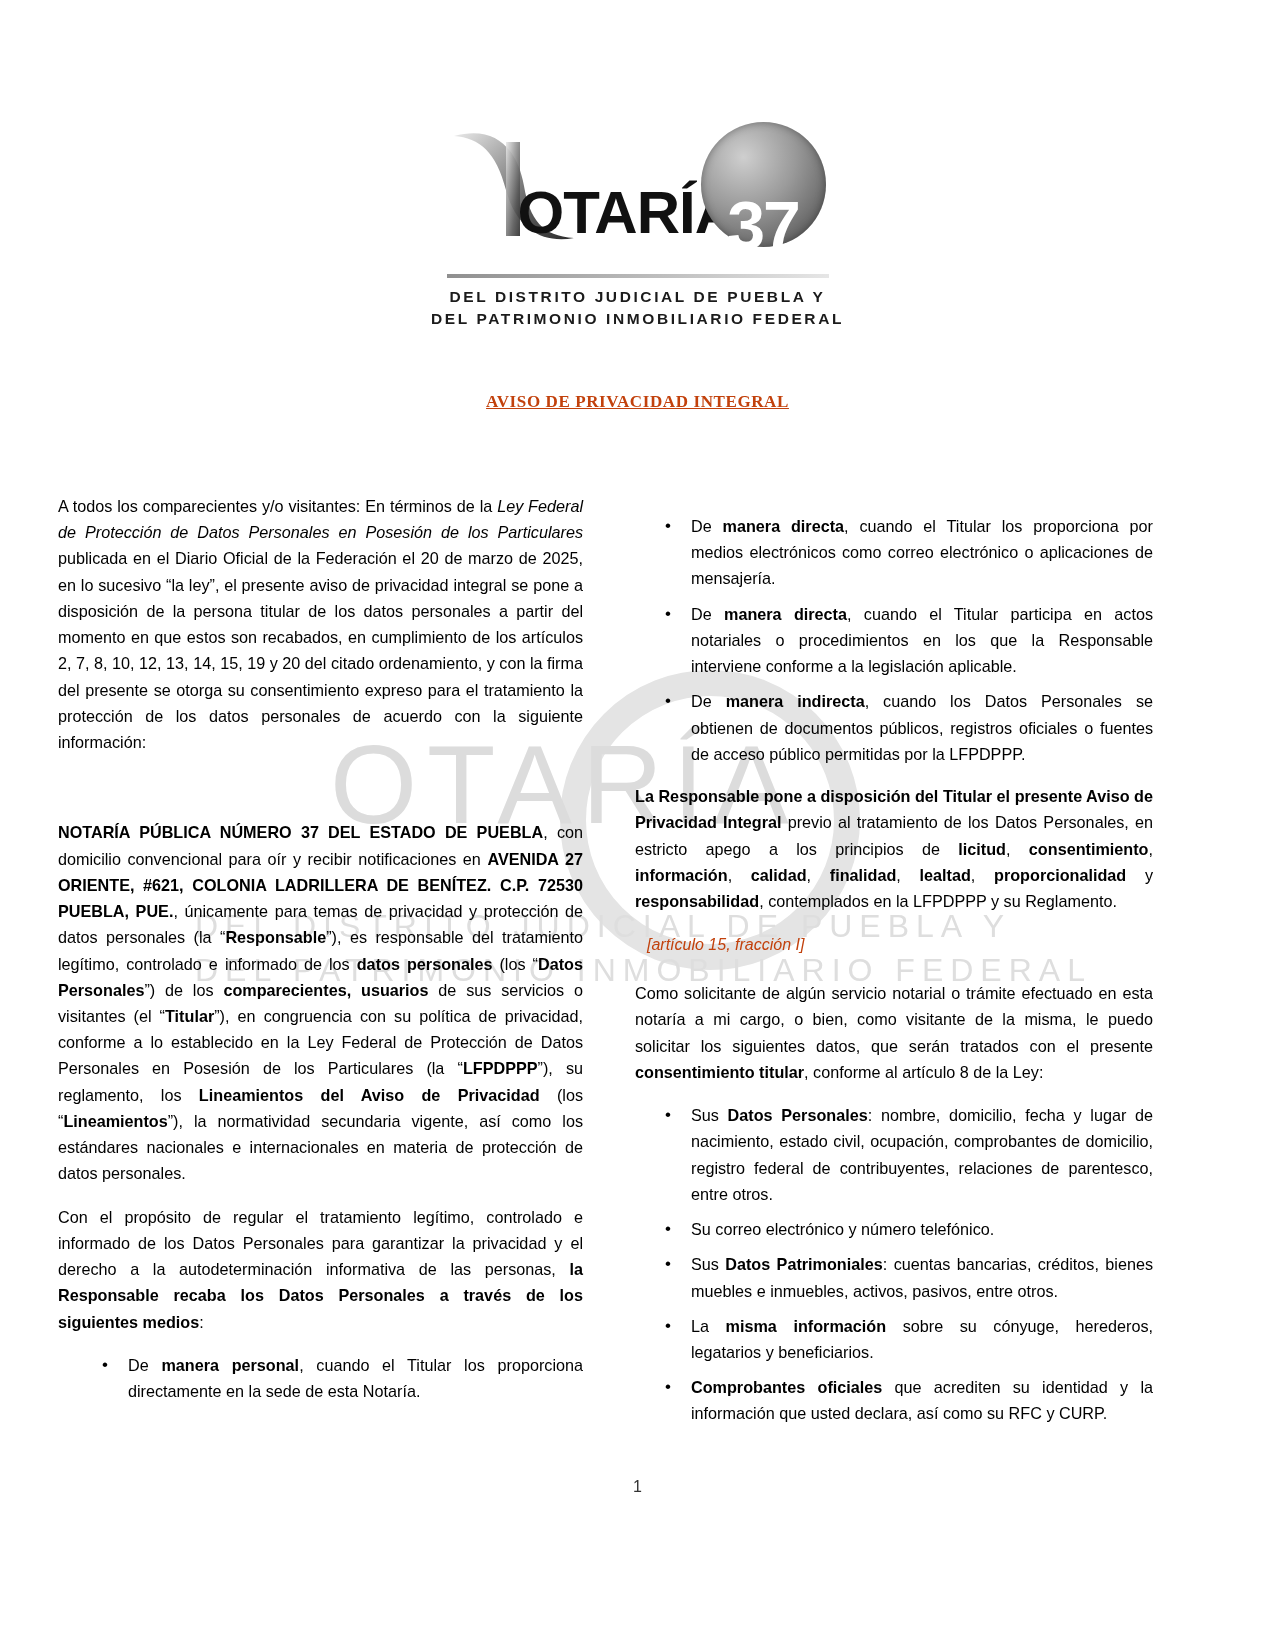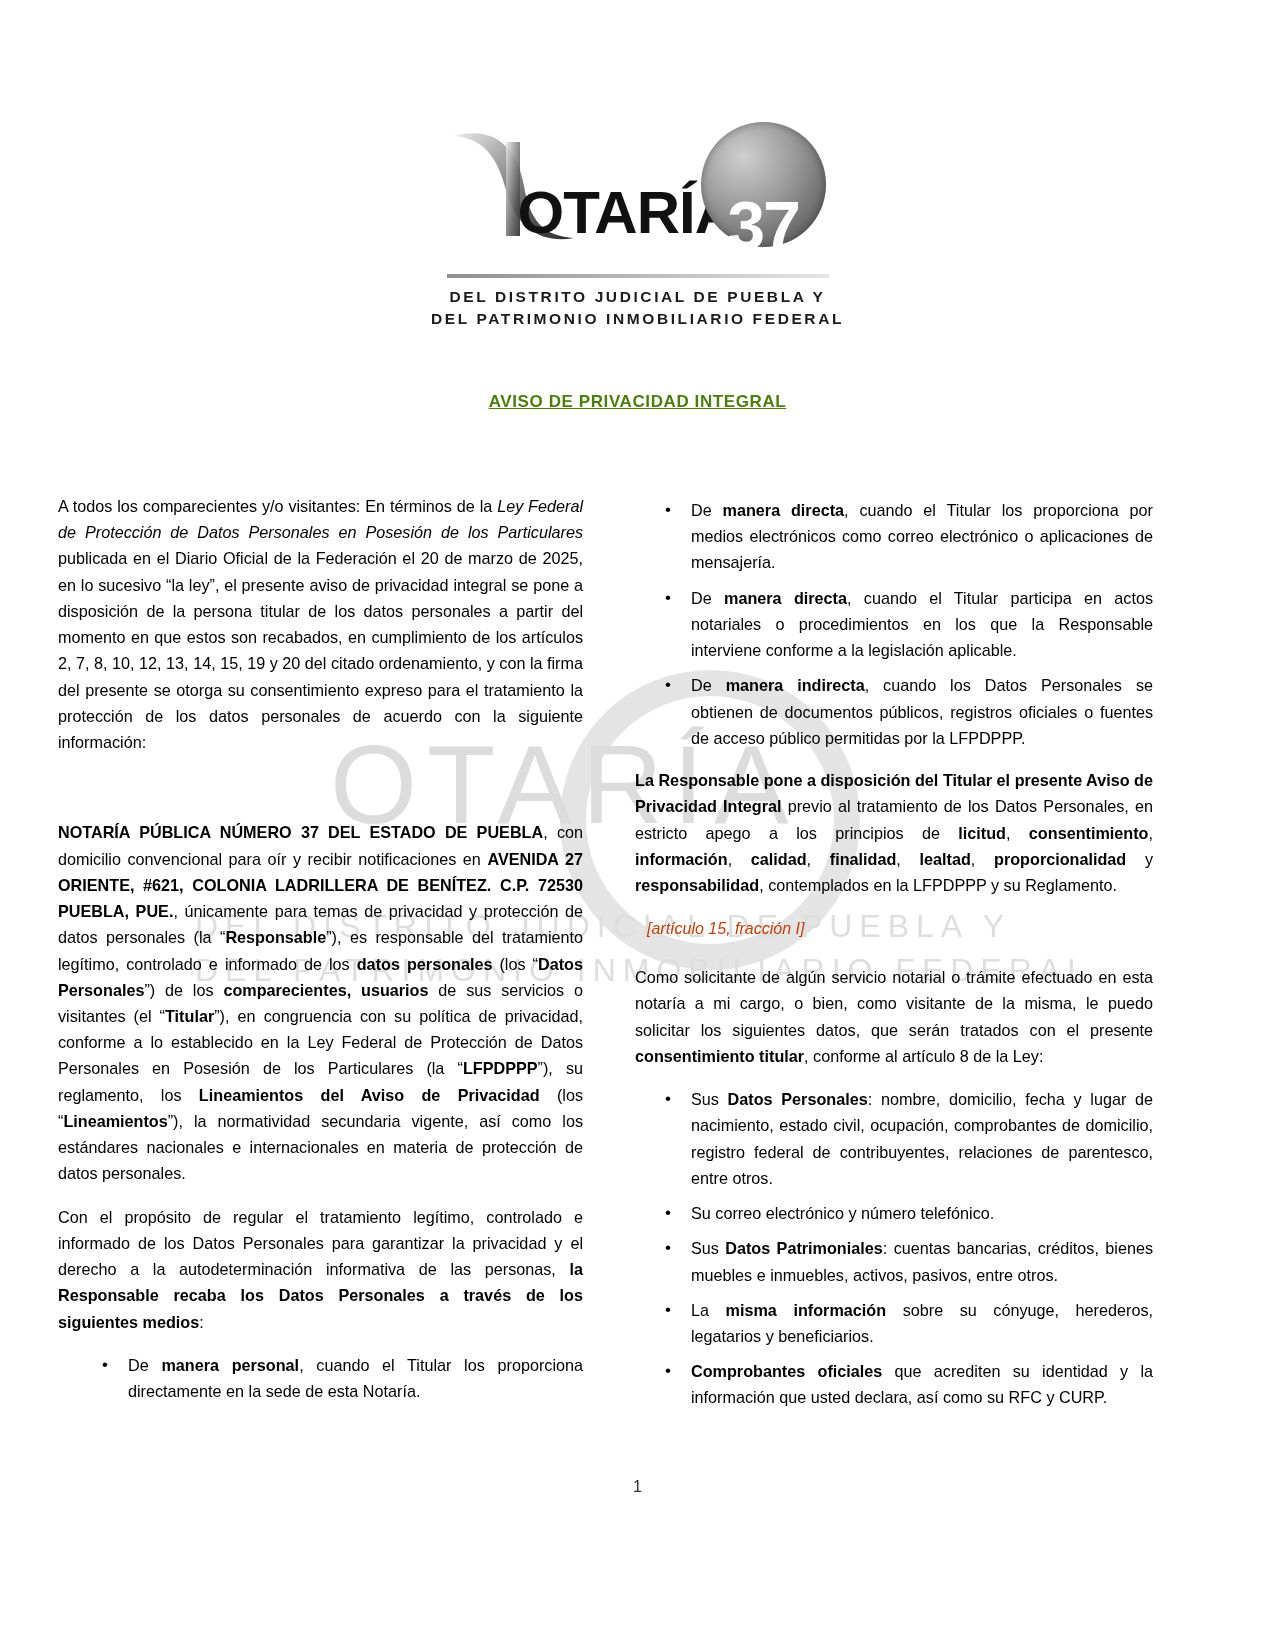--- a/index.html
+++ b/index.html
@@ -140,42 +140,42 @@
     top: 392px;
     width: 1275px;
     text-align: center;
     z-index: 3;
   }
   .doc-title span {
     font-size: 17px;
     font-weight: 700;
     letter-spacing: 0.6px;
     text-decoration: underline;
-    color: #4d7c0f;
-    font-family: Liberation Sans, sans-serif;
+    color: #c2410c;
+    font-family: Liberation Serif, serif;
   }
 
   
   .columns {
     position: absolute;
     left: 0;
     top: 485px;
     width: 1275px;
     z-index: 2;
   }
   .col {
     position: absolute;
     top: 8px;
     font-size: 16.2px;
     line-height: 1.62;
     text-align: justify;
     color: #000;
   }
   .col-left  { left: 58px;  width: 525px; }
-  .col-right { left: 635px; width: 518px; }
+  .col-right { left: 635px; width: 518px; margin-top: 16px; }
 
   .col p { margin: 0 0 17px 0; }
 
   b, strong { font-weight: 700; }
   i, em { font-style: italic; }
 
   ul.bullets {
     margin: 4px 0 16px 0;
     padding: 0 0 0 46px;
     list-style: none;

